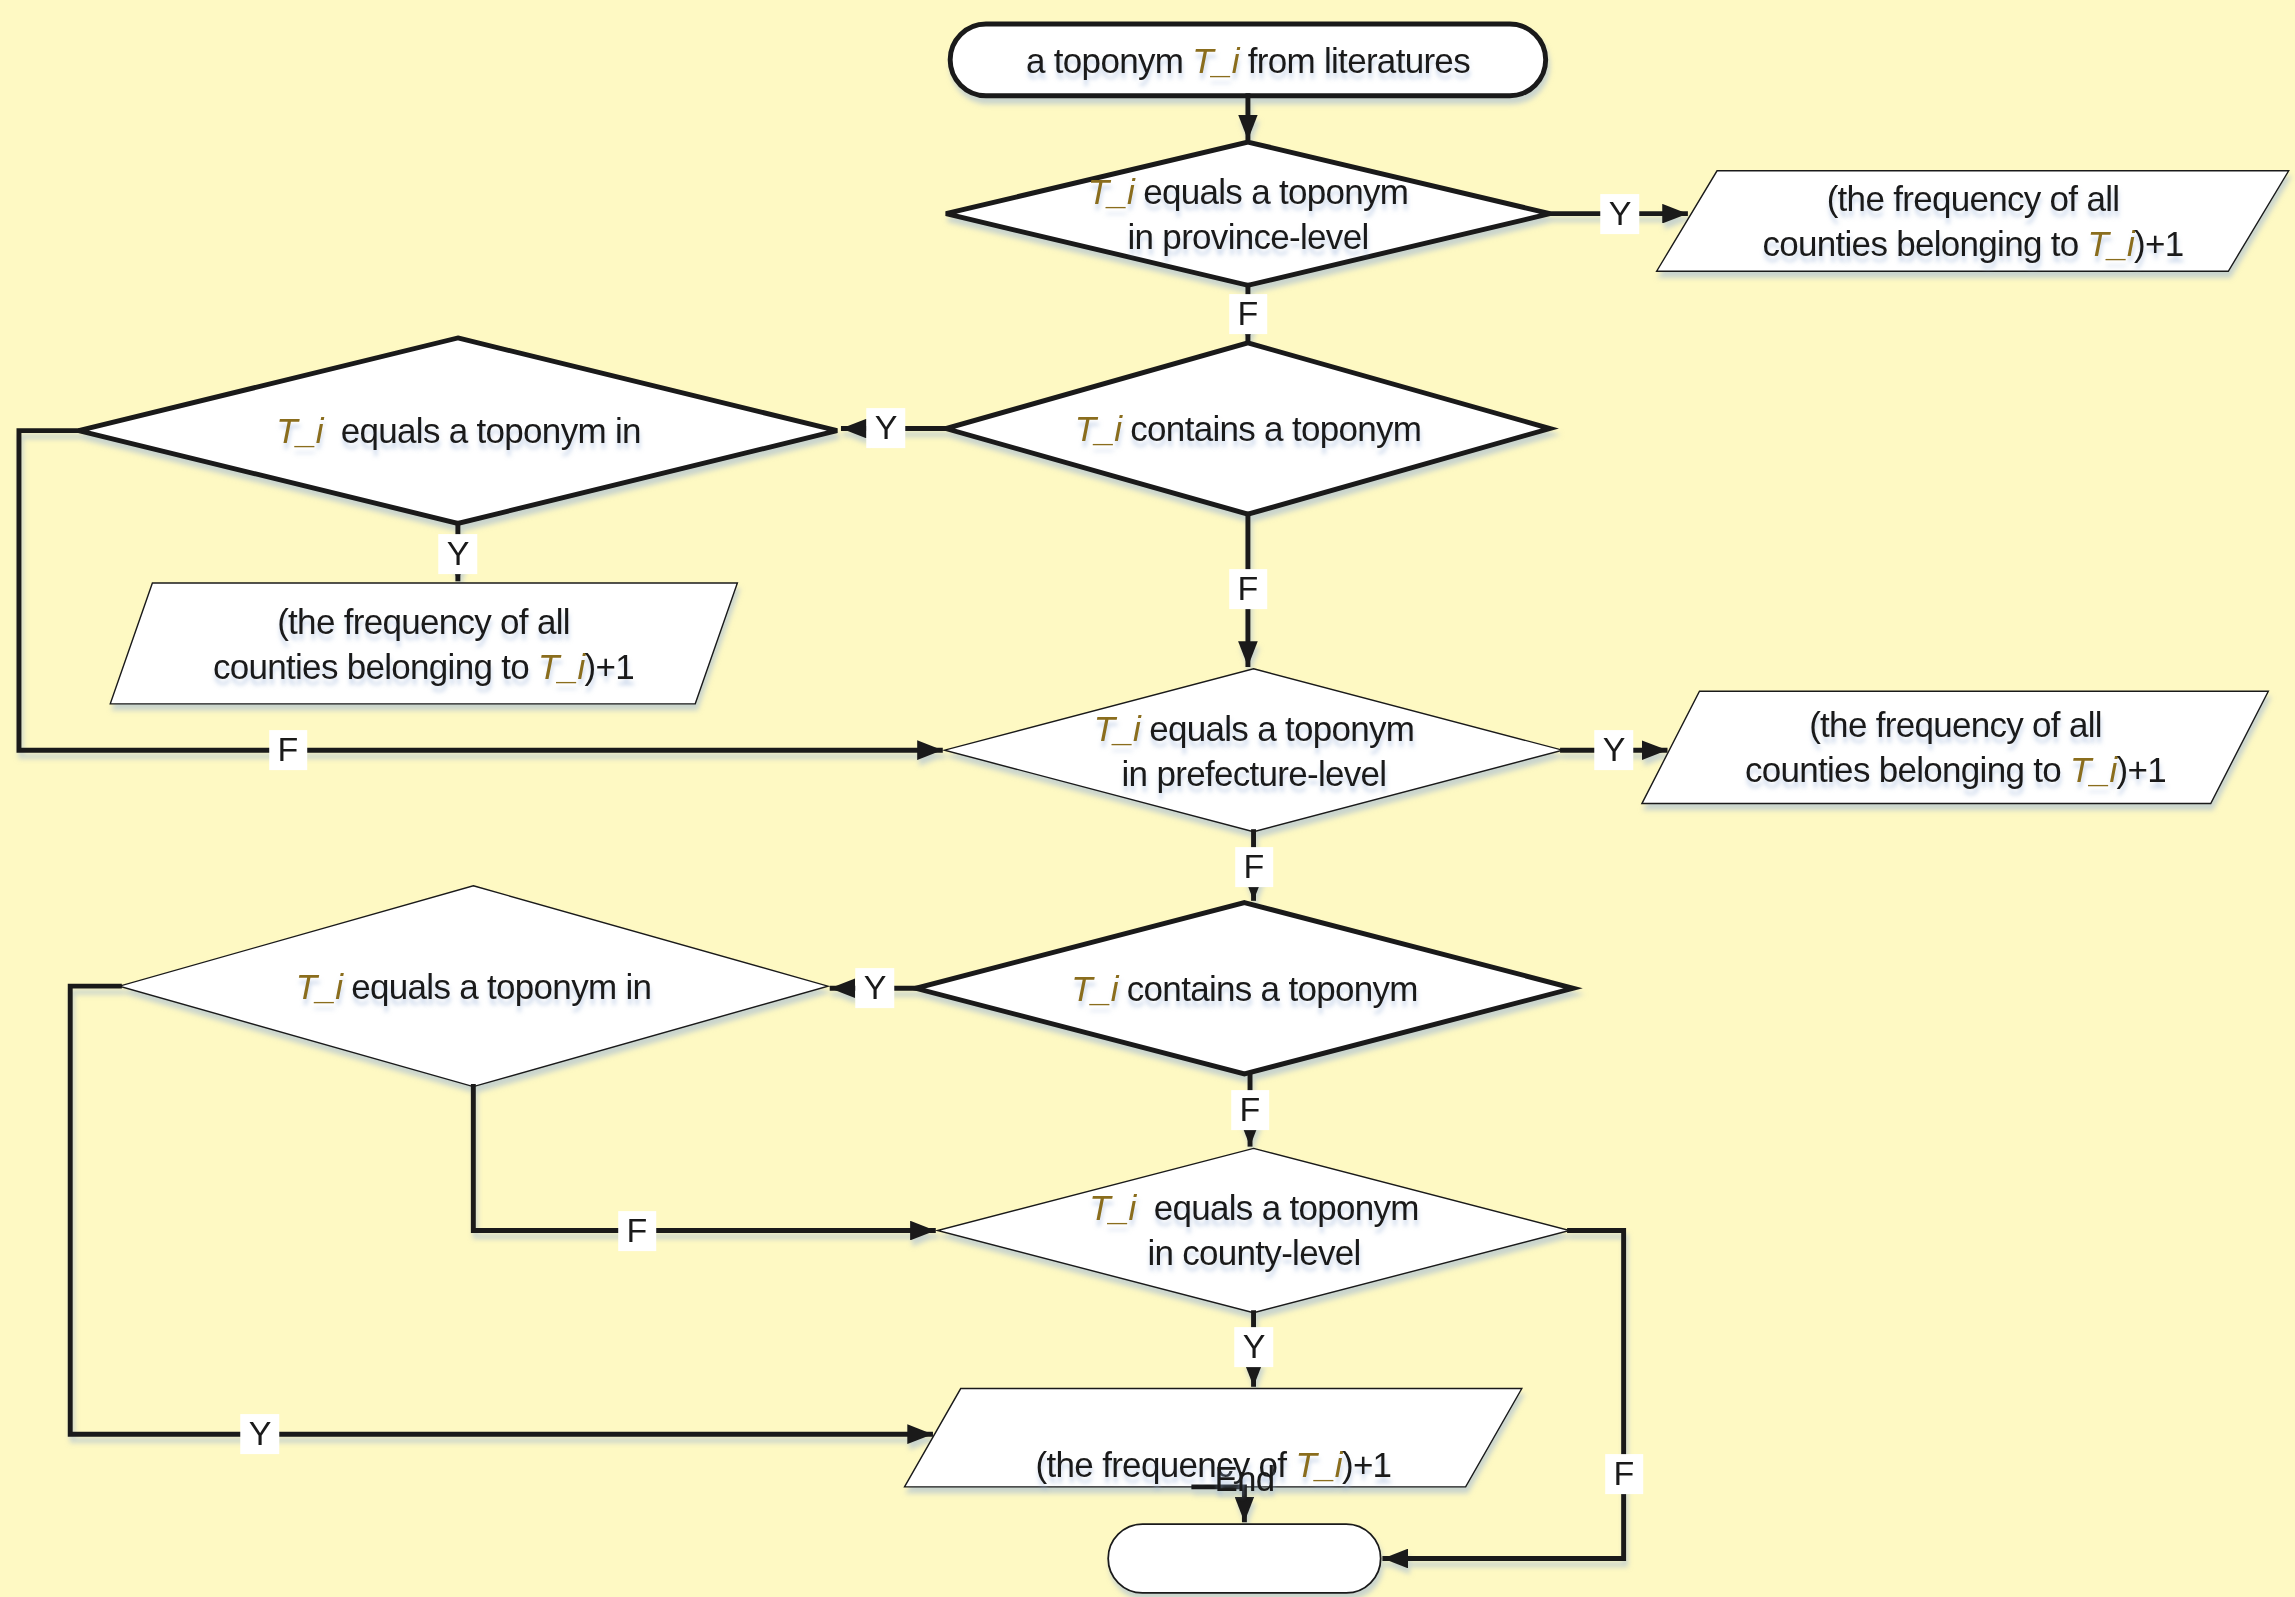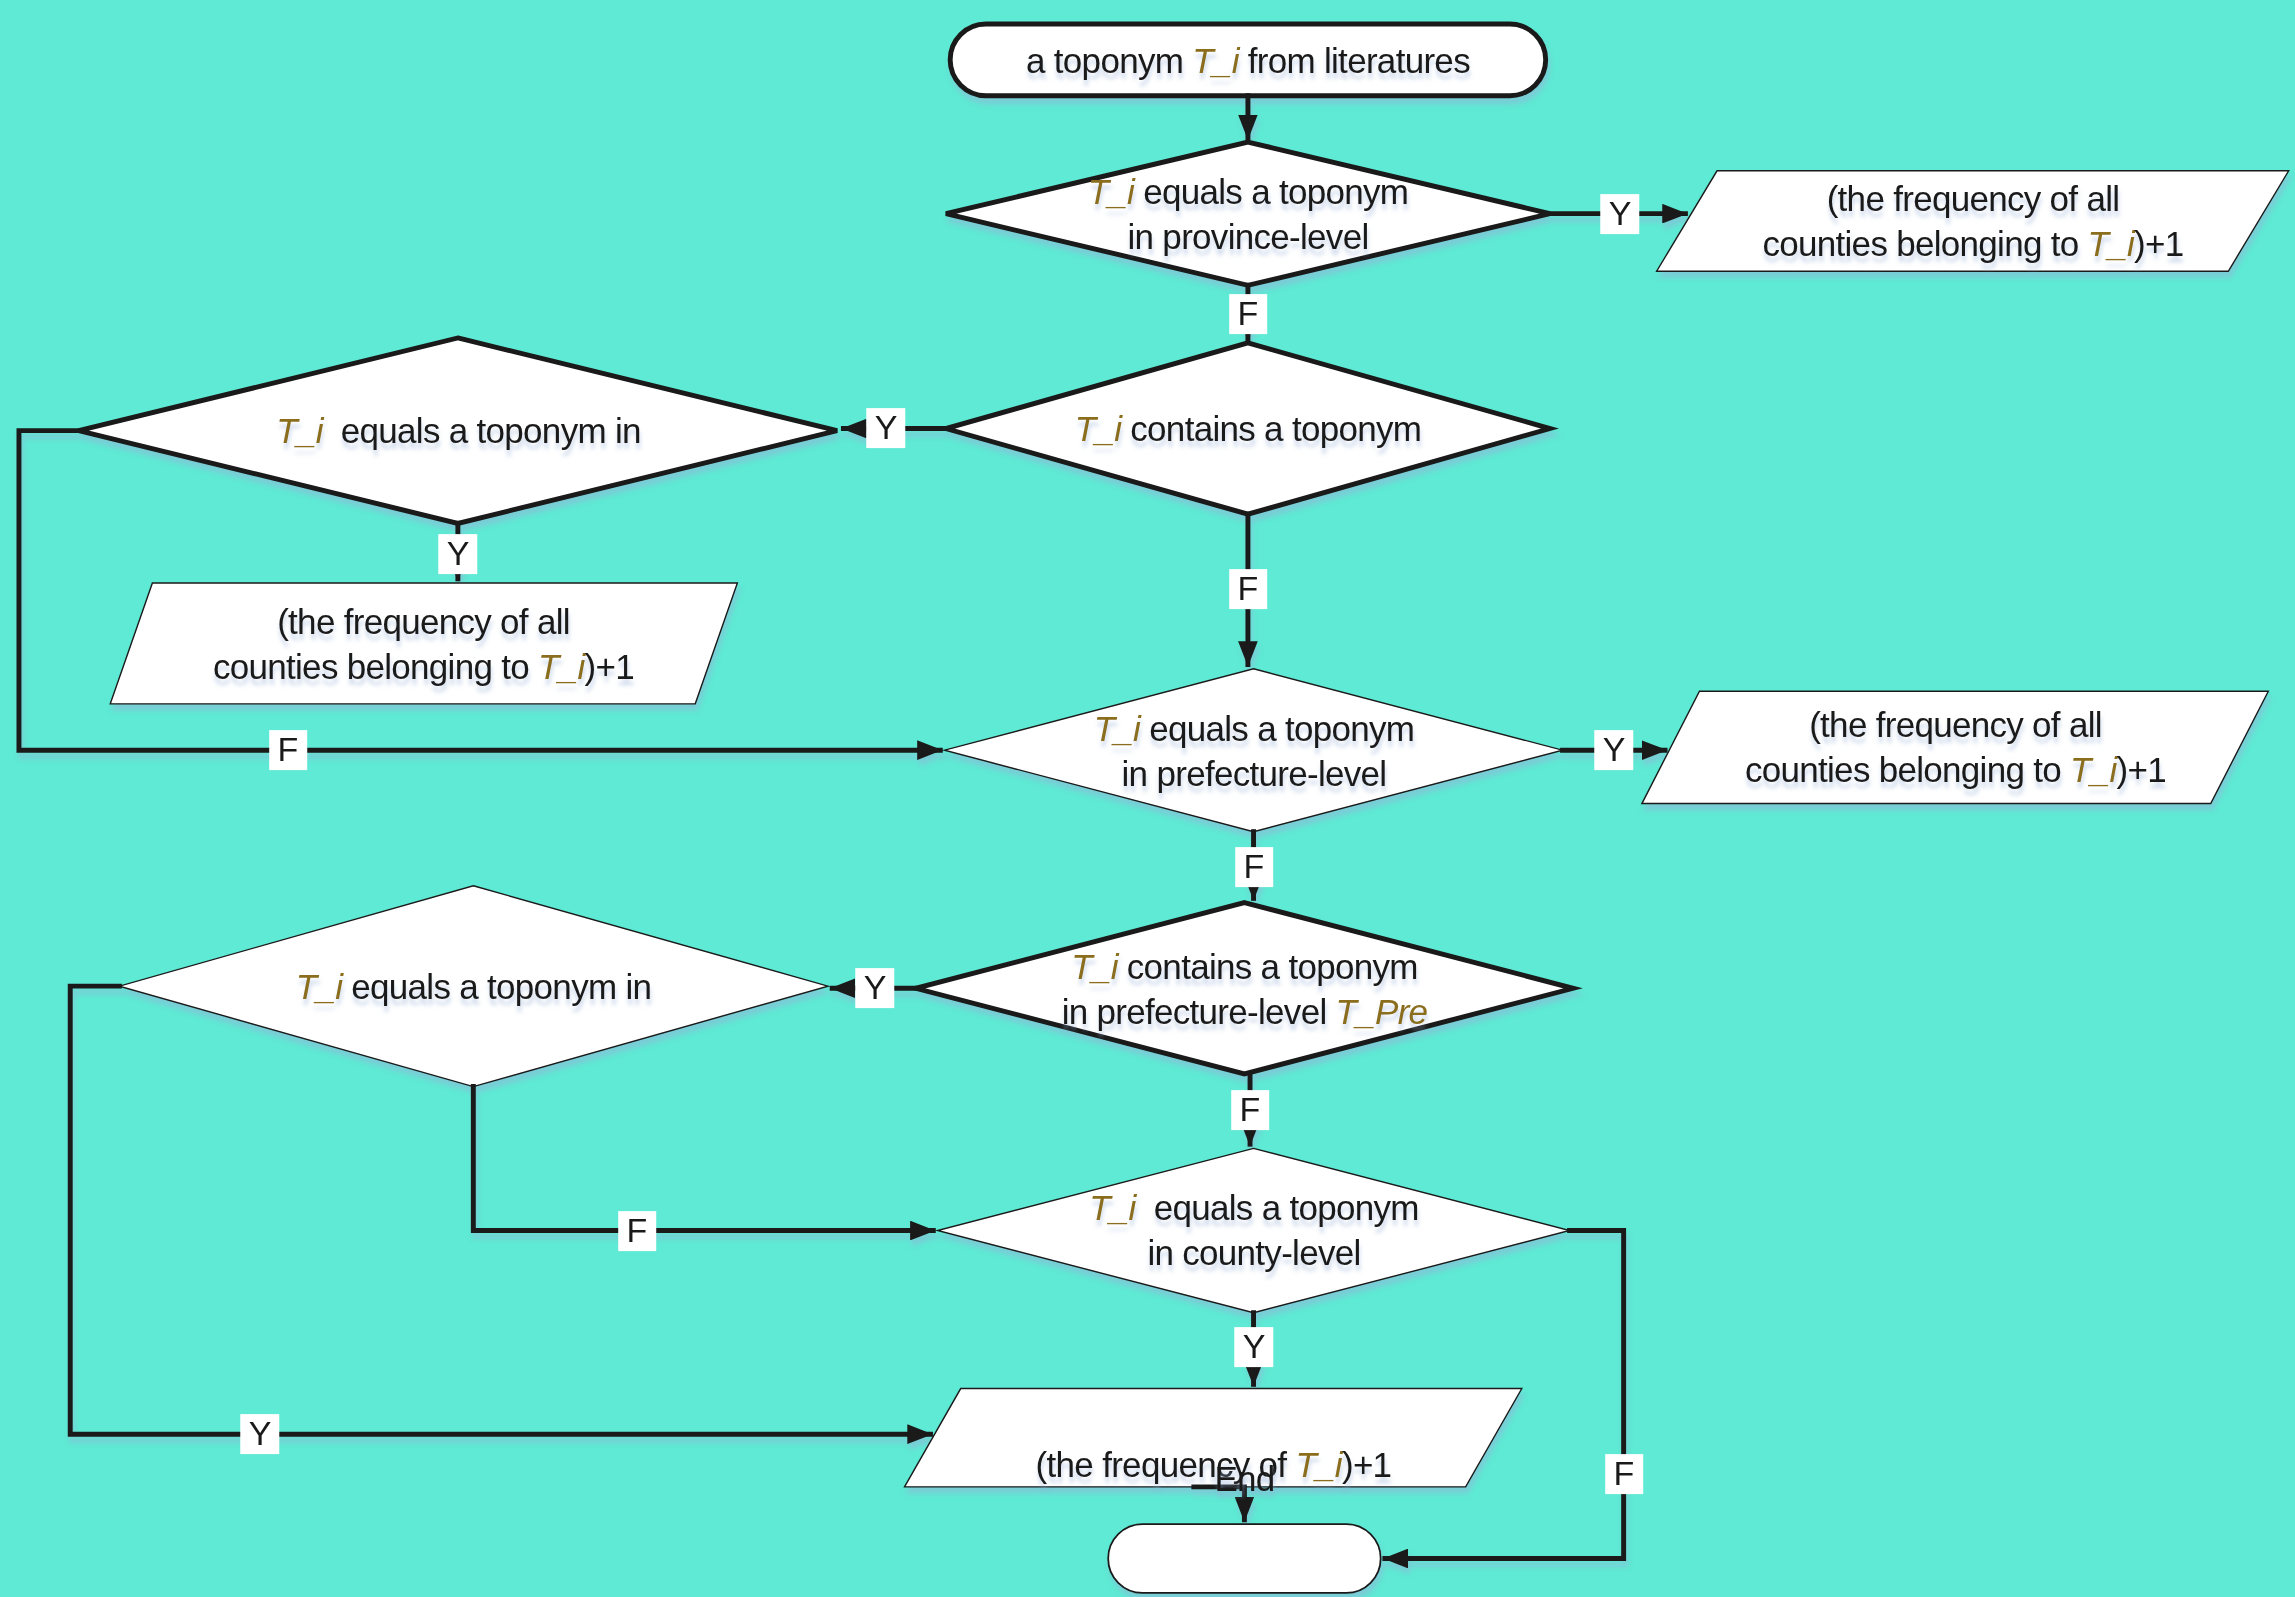--- a/index.html
+++ b/index.html
@@ -1,19 +1,19 @@
 <!DOCTYPE html>
 <html style="--line: #1a1a1a; --text: #1a1a1a; --variable: #8a6d1d; --shape-fill: #ffffff; --shadow: rgba(150,175,215,0.5);font-size:11.2px"><head>
 <meta charset="utf-8">
 <style>
   html,body{margin:0;padding:0;background:#ffffff;}
   #canvas{
     position:relative;
     width:2295px;height:1598px;
-    background:#5eead4;
+    background:#fef9c3;
     font-family:"Liberation Sans","DejaVu Sans",sans-serif;
     overflow:hidden;
   }
   svg.graphics{
     position:absolute;left:0;top:0;
     filter:drop-shadow(2.1px 6.3px 2.8px var(--shadow,rgba(150,175,215,.45)));
   }
   .shape-thick{fill:var(--shape-fill,#fff);stroke:var(--line,#1a1a1a);stroke-width:7;}
   .shape-thin{fill:var(--shape-fill,#fff);stroke:var(--line,#1a1a1a);stroke-width:2;}
   .shape-end{fill:var(--shape-fill,#fff);stroke:var(--line,#1a1a1a);stroke-width:2.5;}
@@ -118,21 +118,20 @@
     <div class="tline"><span>in prefecture-level</span></div>
   </div>
 
   <div class="node" style="left:1642px;top:691px;width:627px;height:112px;">
     <div class="tline"><span>(the frequency of all</span></div>
     <div class="tline"><span>counties belonging to </span><span class="var">T_i</span><span>)+1</span></div>
   </div>
 
   <div class="node" style="left:916px;top:903px;width:657px;height:171px;">
     <div class="tline"><span class="var">T_i</span><span> contains a toponym</span></div>
-    <div class="tline"><span>in prefecture-level </span><span class="var">T_Pre</span></div>
   </div>
 
   <div class="node" style="left:119px;top:886px;width:709px;height:201px;">
     <div class="tline"><span class="var">T_i</span><span> equals a toponym in</span></div>
   </div>
 
   <div class="node" style="left:938px;top:1148px;width:632px;height:164px;">
     <div class="tline"><span class="var">T_i</span><span>  equals a toponym</span></div>
     <div class="tline"><span>in county-level</span></div>
   </div>

